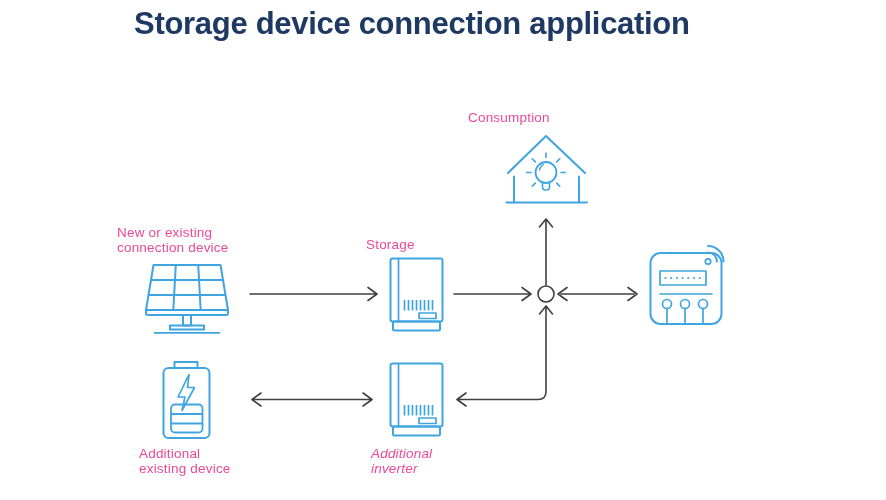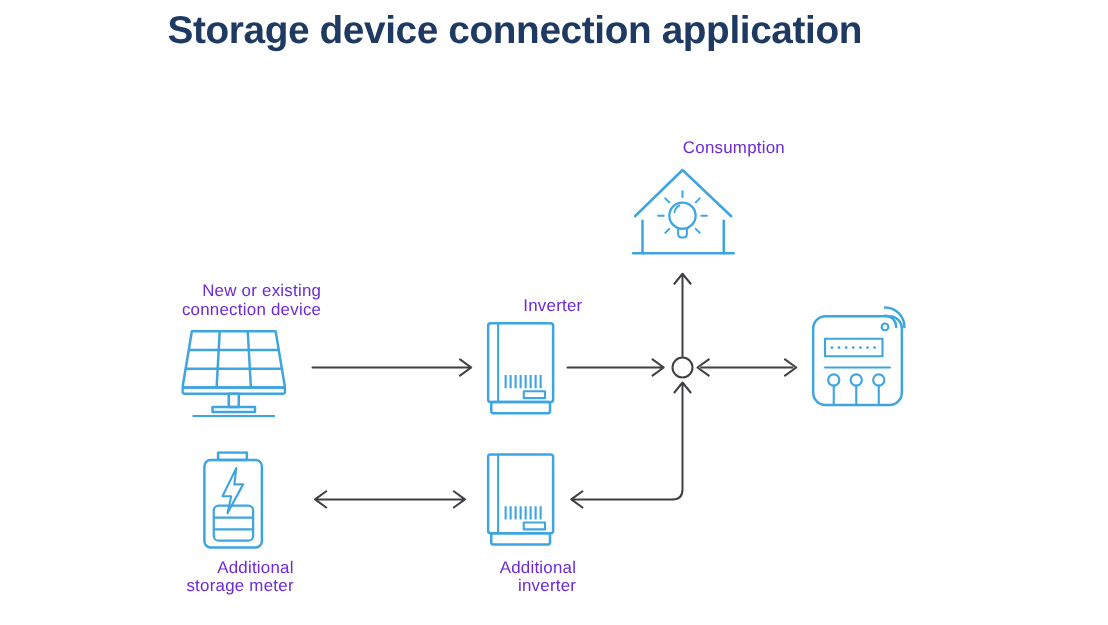--- a/index.html
+++ b/index.html
@@ -6,29 +6,29 @@
   .canvas{
     position:relative;width:886px;height:500px;background:#ffffff;
     font-family:"Liberation Sans",sans-serif;overflow:hidden;margin-left:16px;
   }
   .title{
     position:absolute;left:118px;top:6px;margin:0;
     font-size:31px;font-weight:700;letter-spacing:-0.3px;
     color:#1E3962;white-space:nowrap;
   }
   .lbl{
-    position:absolute;text-align:right;color:#6d28d9;
+    position:absolute;text-align:left;color:#ec4899;
     font-size:13.5px;line-height:15px;letter-spacing:0.2px;
   }
   .lbl-consumption{left:452px;top:110px;width:160px;}
   .lbl-production{left:101px;top:225px;width:140px;}
   .lbl-inverter{left:350px;top:237px;width:100px;}
   .lbl-meter{left:590px;top:332px;width:160px;}
   .lbl-storage{left:123px;top:446px;width:96px;}
-  .lbl-add-inverter{left:355px;top:446px;width:90px;}
+  .lbl-add-inverter{left:355px;top:446px;width:90px;font-style:italic;}
   svg{position:absolute;display:block;}
   .arrows{left:0;top:0;}
   .ic-solar{left:129px;top:264px;}
   .ic-inverter{left:373px;top:257px;}
   .ic-add-inverter{left:373px;top:362px;}
   .ic-battery{left:146px;top:361px;}
   .ic-house{left:488px;top:133px;}
   .ic-meter{left:633px;top:242px;}
   .blue{stroke:#3FA5E0;fill:none;stroke-linejoin:round;}
   .gray{stroke:#3F4043;fill:none;}
@@ -141,17 +141,17 @@
       <circle cx="59" cy="19.5" r="2.7" stroke-width="1.7"></circle>
       <g stroke-width="2">
         <path d="M59,10.5 A9,9 0 0 1 68,19.5"></path>
         <path d="M59,4 A15.5,15.5 0 0 1 74.5,19.5"></path>
       </g>
     </g>
   </svg>
 
   <div class="lbl lbl-consumption">Consumption</div>
   <div class="lbl lbl-production">New or existing connection device</div>
-  <div class="lbl lbl-inverter">Inverter</div>
-  <div class="lbl lbl-storage">Additional storage meter</div>
+  <div class="lbl lbl-inverter">Storage</div>
+  <div class="lbl lbl-storage">Additional existing device</div>
   <div class="lbl lbl-add-inverter">Additional inverter</div>
 
 </div>
 
 </body></html>

